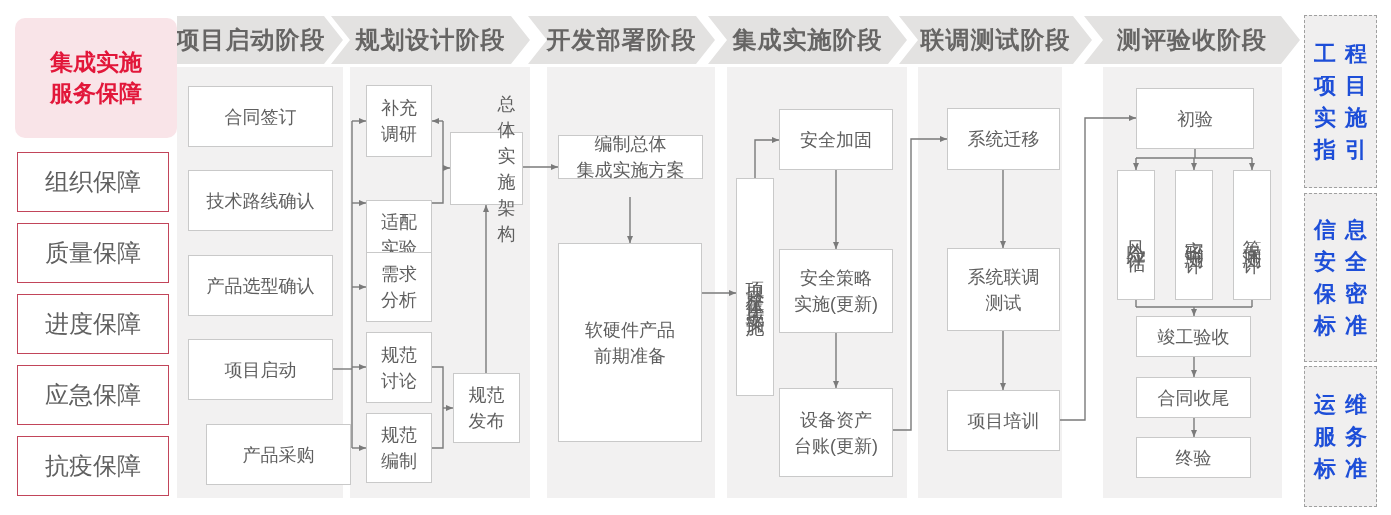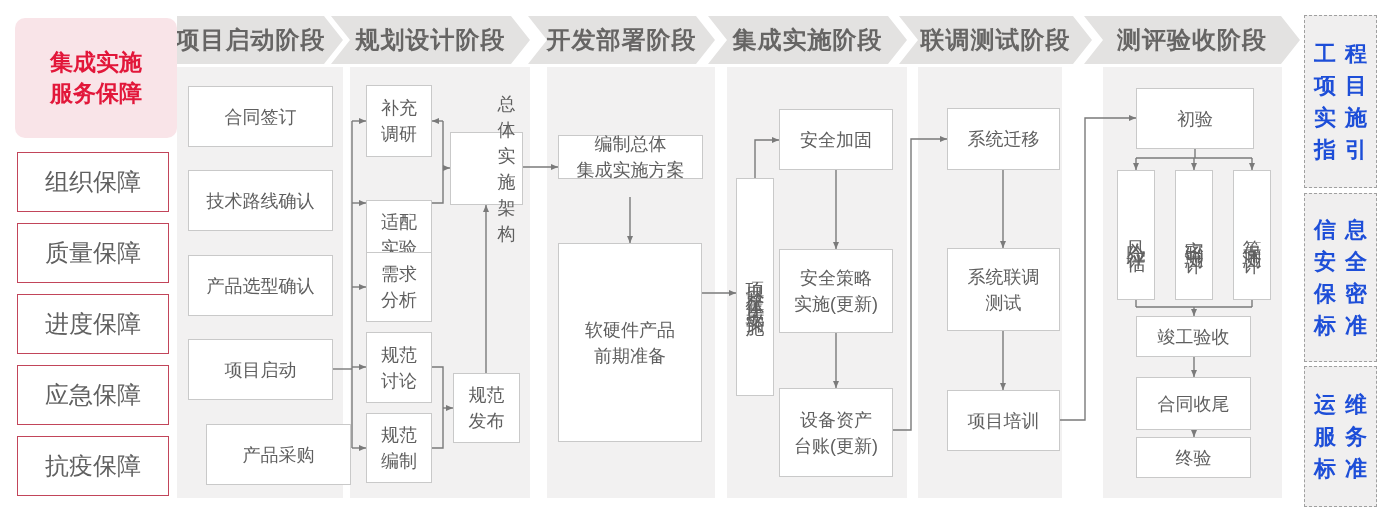--- a/index.html
+++ b/index.html
@@ -172,21 +172,21 @@
   <div class="box" style="left:947px;top:108px;width:113px;height:62px;">系统迁移</div>
   <div class="box" style="left:947px;top:248px;width:113px;height:83px;">系统联调
 测试</div>
   <div class="box" style="left:947px;top:390px;width:113px;height:61px;">项目培训</div>
 
   <div class="box" style="left:1136px;top:88px;width:118px;height:61px;">初验</div>
   <div class="box vbox" style="left:1117px;top:170px;width:38px;height:130px;">风险评估</div>
   <div class="box vbox" style="left:1175px;top:170px;width:38px;height:130px;">密码测评</div>
   <div class="box vbox" style="left:1233px;top:170px;width:38px;height:130px;">等保测评</div>
   <div class="box" style="left:1136px;top:316px;width:115px;height:41px;">竣工验收</div>
-  <div class="box" style="left:1136px;top:377px;width:115px;height:53px;">合同收尾</div>
+  <div class="box" style="left:1136px;top:377px;width:115px;height:41px;">合同收尾</div>
   <div class="box" style="left:1136px;top:437px;width:115px;height:41px;">终验</div>
 
   <div class="rbox" style="top:15px;height:173px;">工程
 项目
 实施
 指引</div>
   <div class="rbox" style="top:193px;height:169px;">信息
 安全
 保密
 标准</div>

